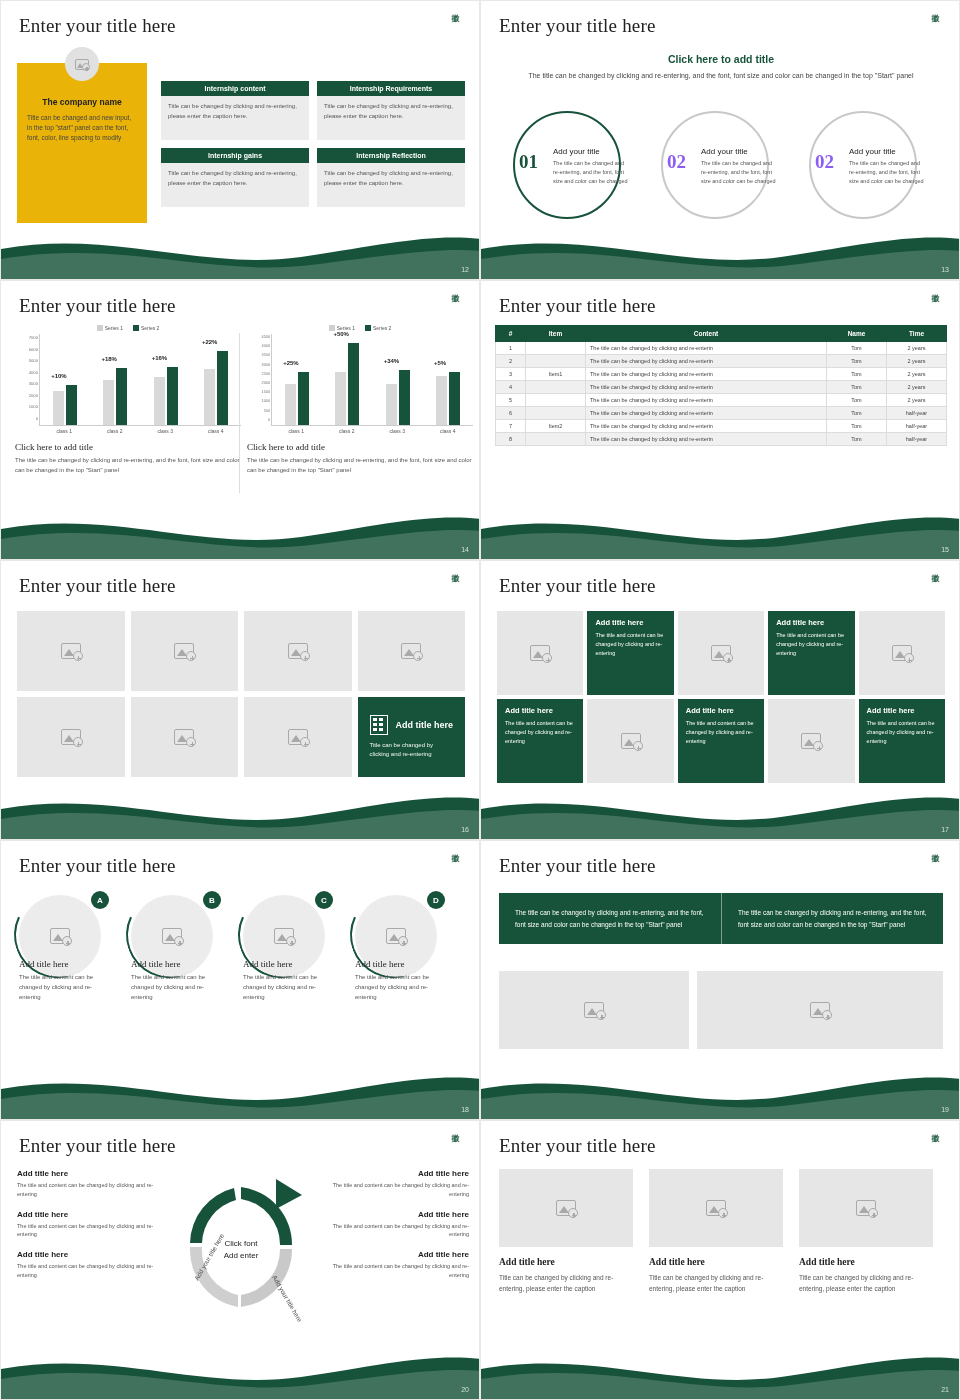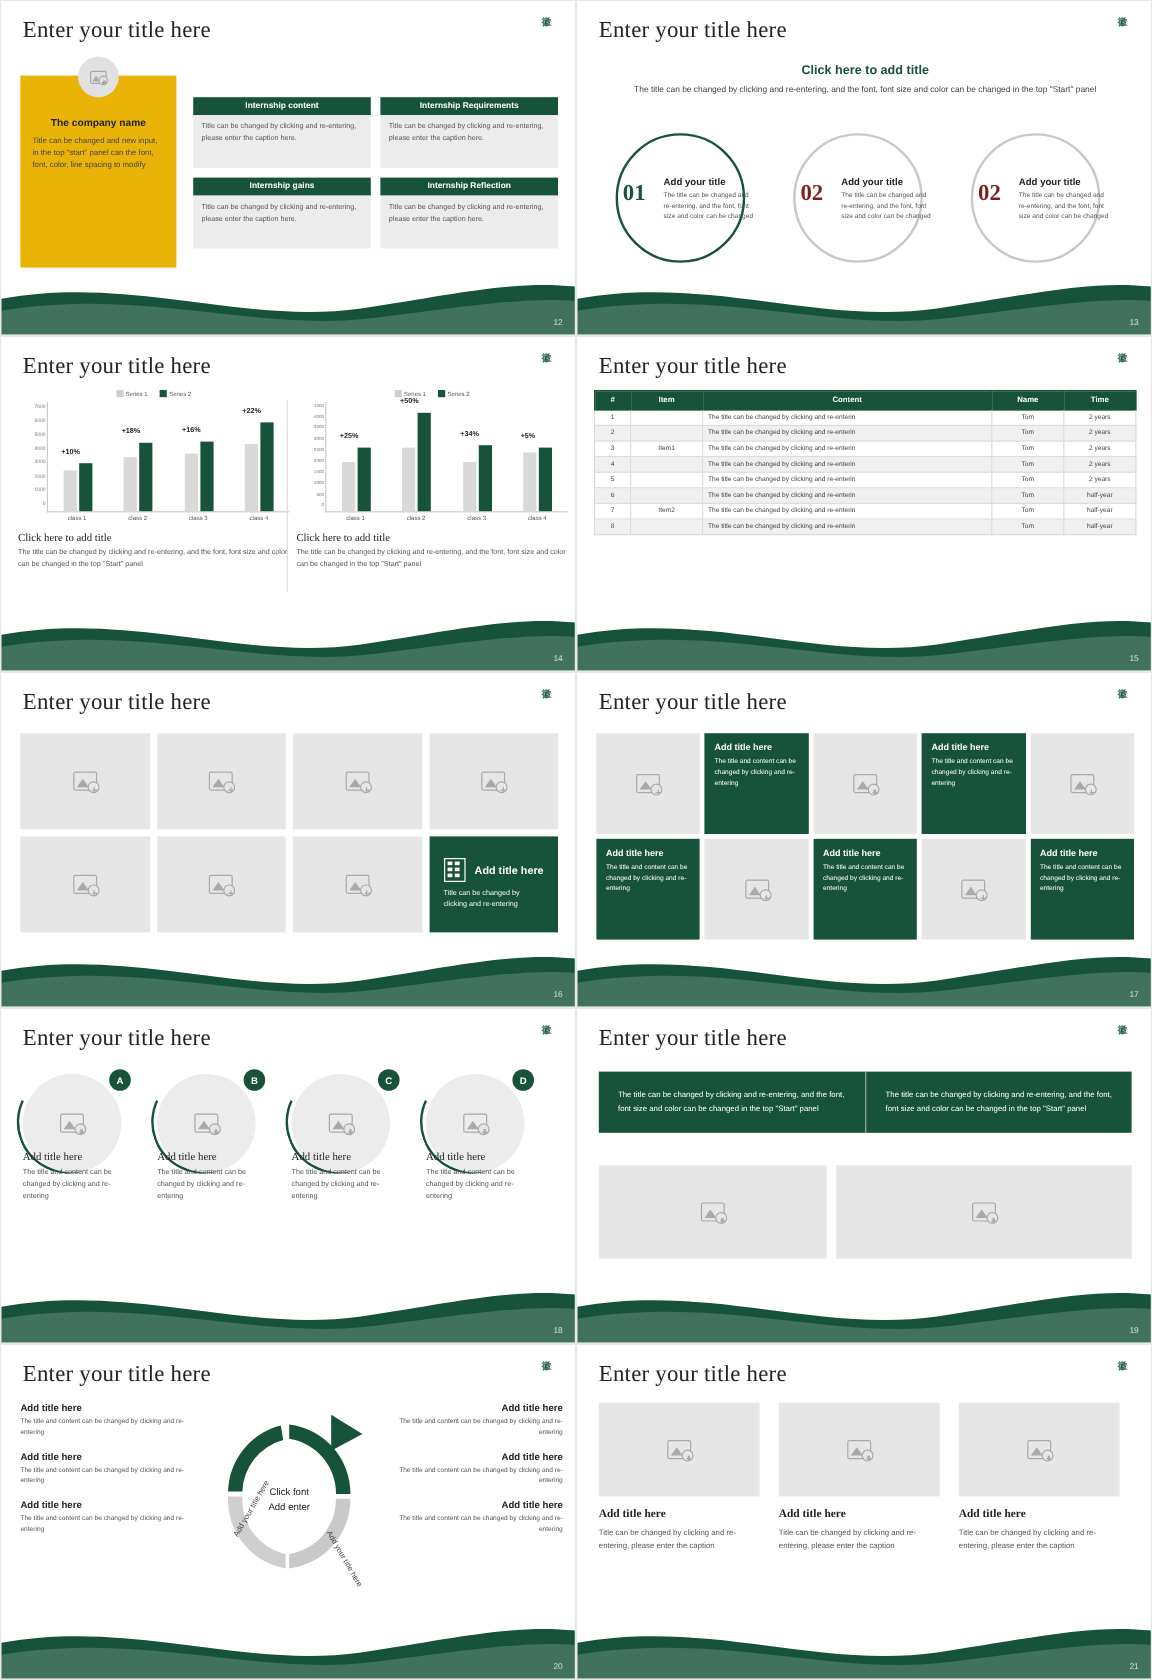--- a/index.html
+++ b/index.html
@@ -141,23 +141,23 @@
     position:absolute; left: 8px; top: 0;
     width: 108px; height: 108px; border-radius: 50%;
     border: 2px solid #17533a;
   }
   .s13-ring.grey { border-color: #c8c8c8; }
   .s13-num {
     position:absolute; left: 14px; top: 40px;
     font-size: 19px; font-weight: bold; color: #17533a;
     font-family: "Liberation Serif", serif;
   }
-  .s13-num.grey { color: #7f1d1d; }
+  .s13-num.grey { color: #8b5cf6; }
   .s13-txt { position:absolute; left: 48px; top: 36px; width: 78px; }
-  .s13-t1 { font-size: 8px; font-weight: bold; color: #222; margin-bottom:3px;}
+  .s13-t1 { font-size: 8px; font-weight: normal; color: #222; margin-bottom:3px;}
   .s13-t2 { font-size: 5.5px; color: #555; line-height: 1.6; }
   .s13-shadow {
     position:absolute; left: 30px; top: 14px;
     width: 106px; height: 106px; border-radius: 50%;
     background: #ececec; z-index:-1;
   }
 
   
   .s14-half { position: absolute; top: 44px; width: 226px; height: 180px; }
   .s14-half.l { left: 14px; }

